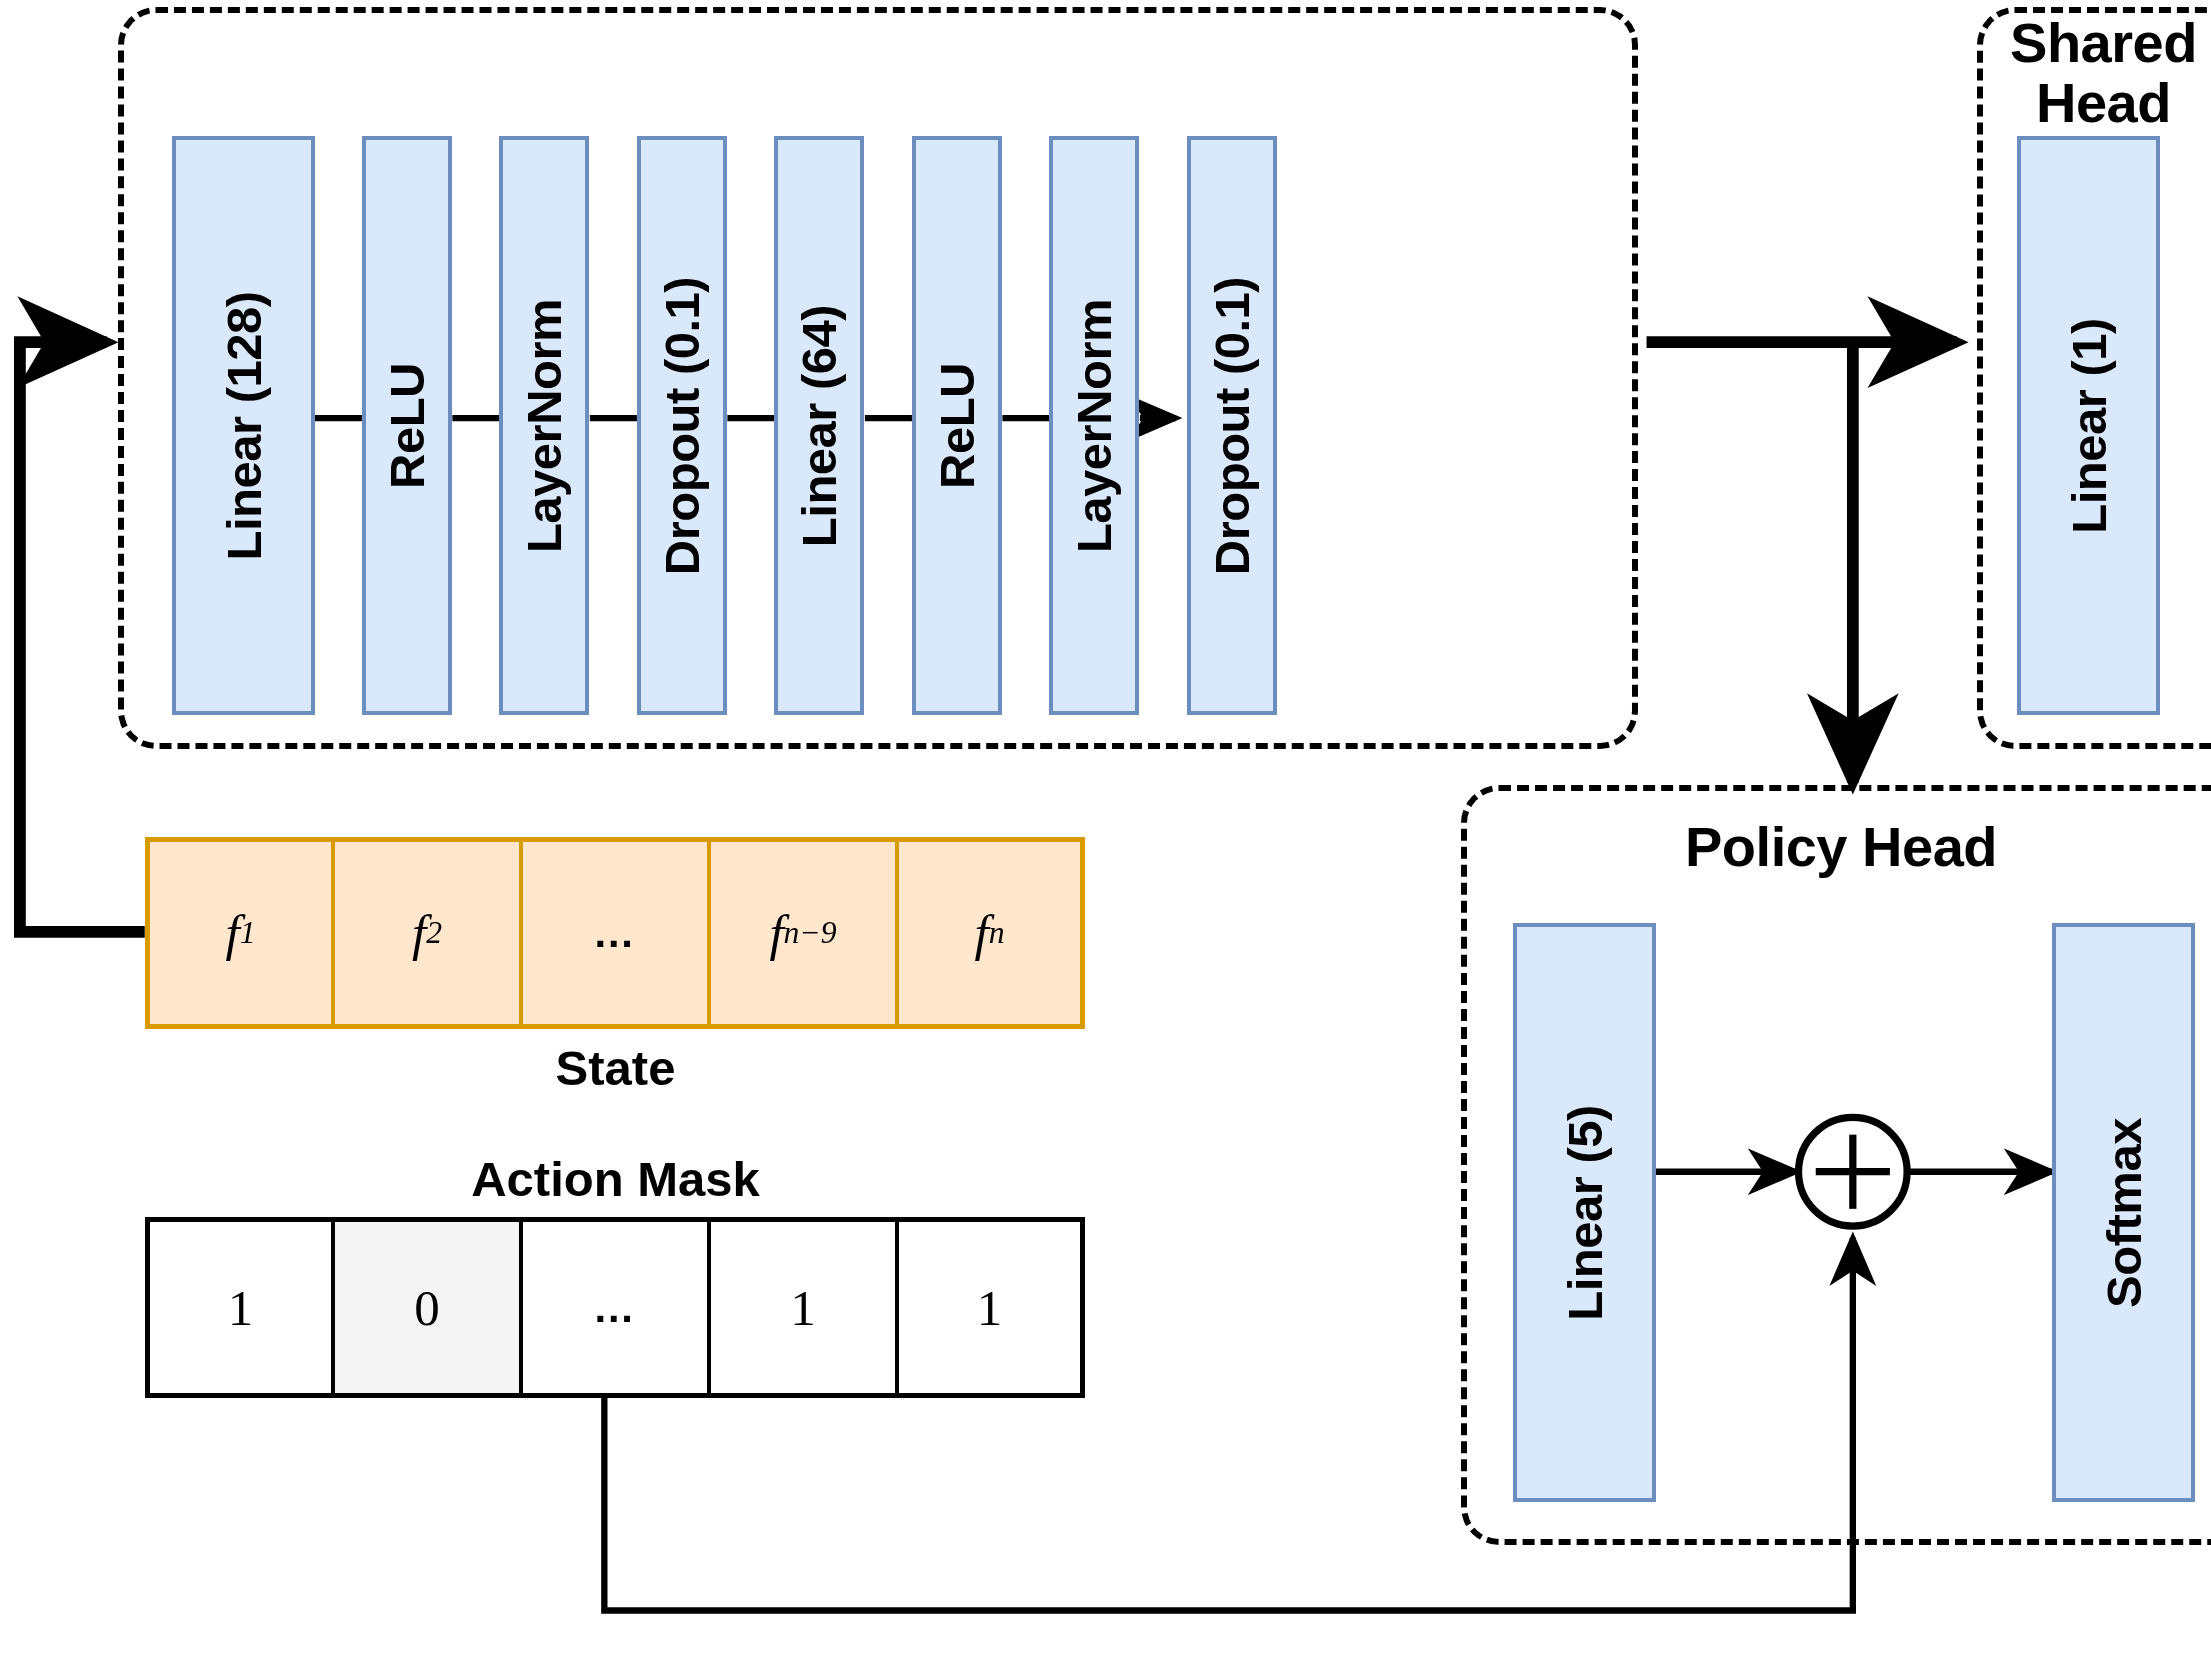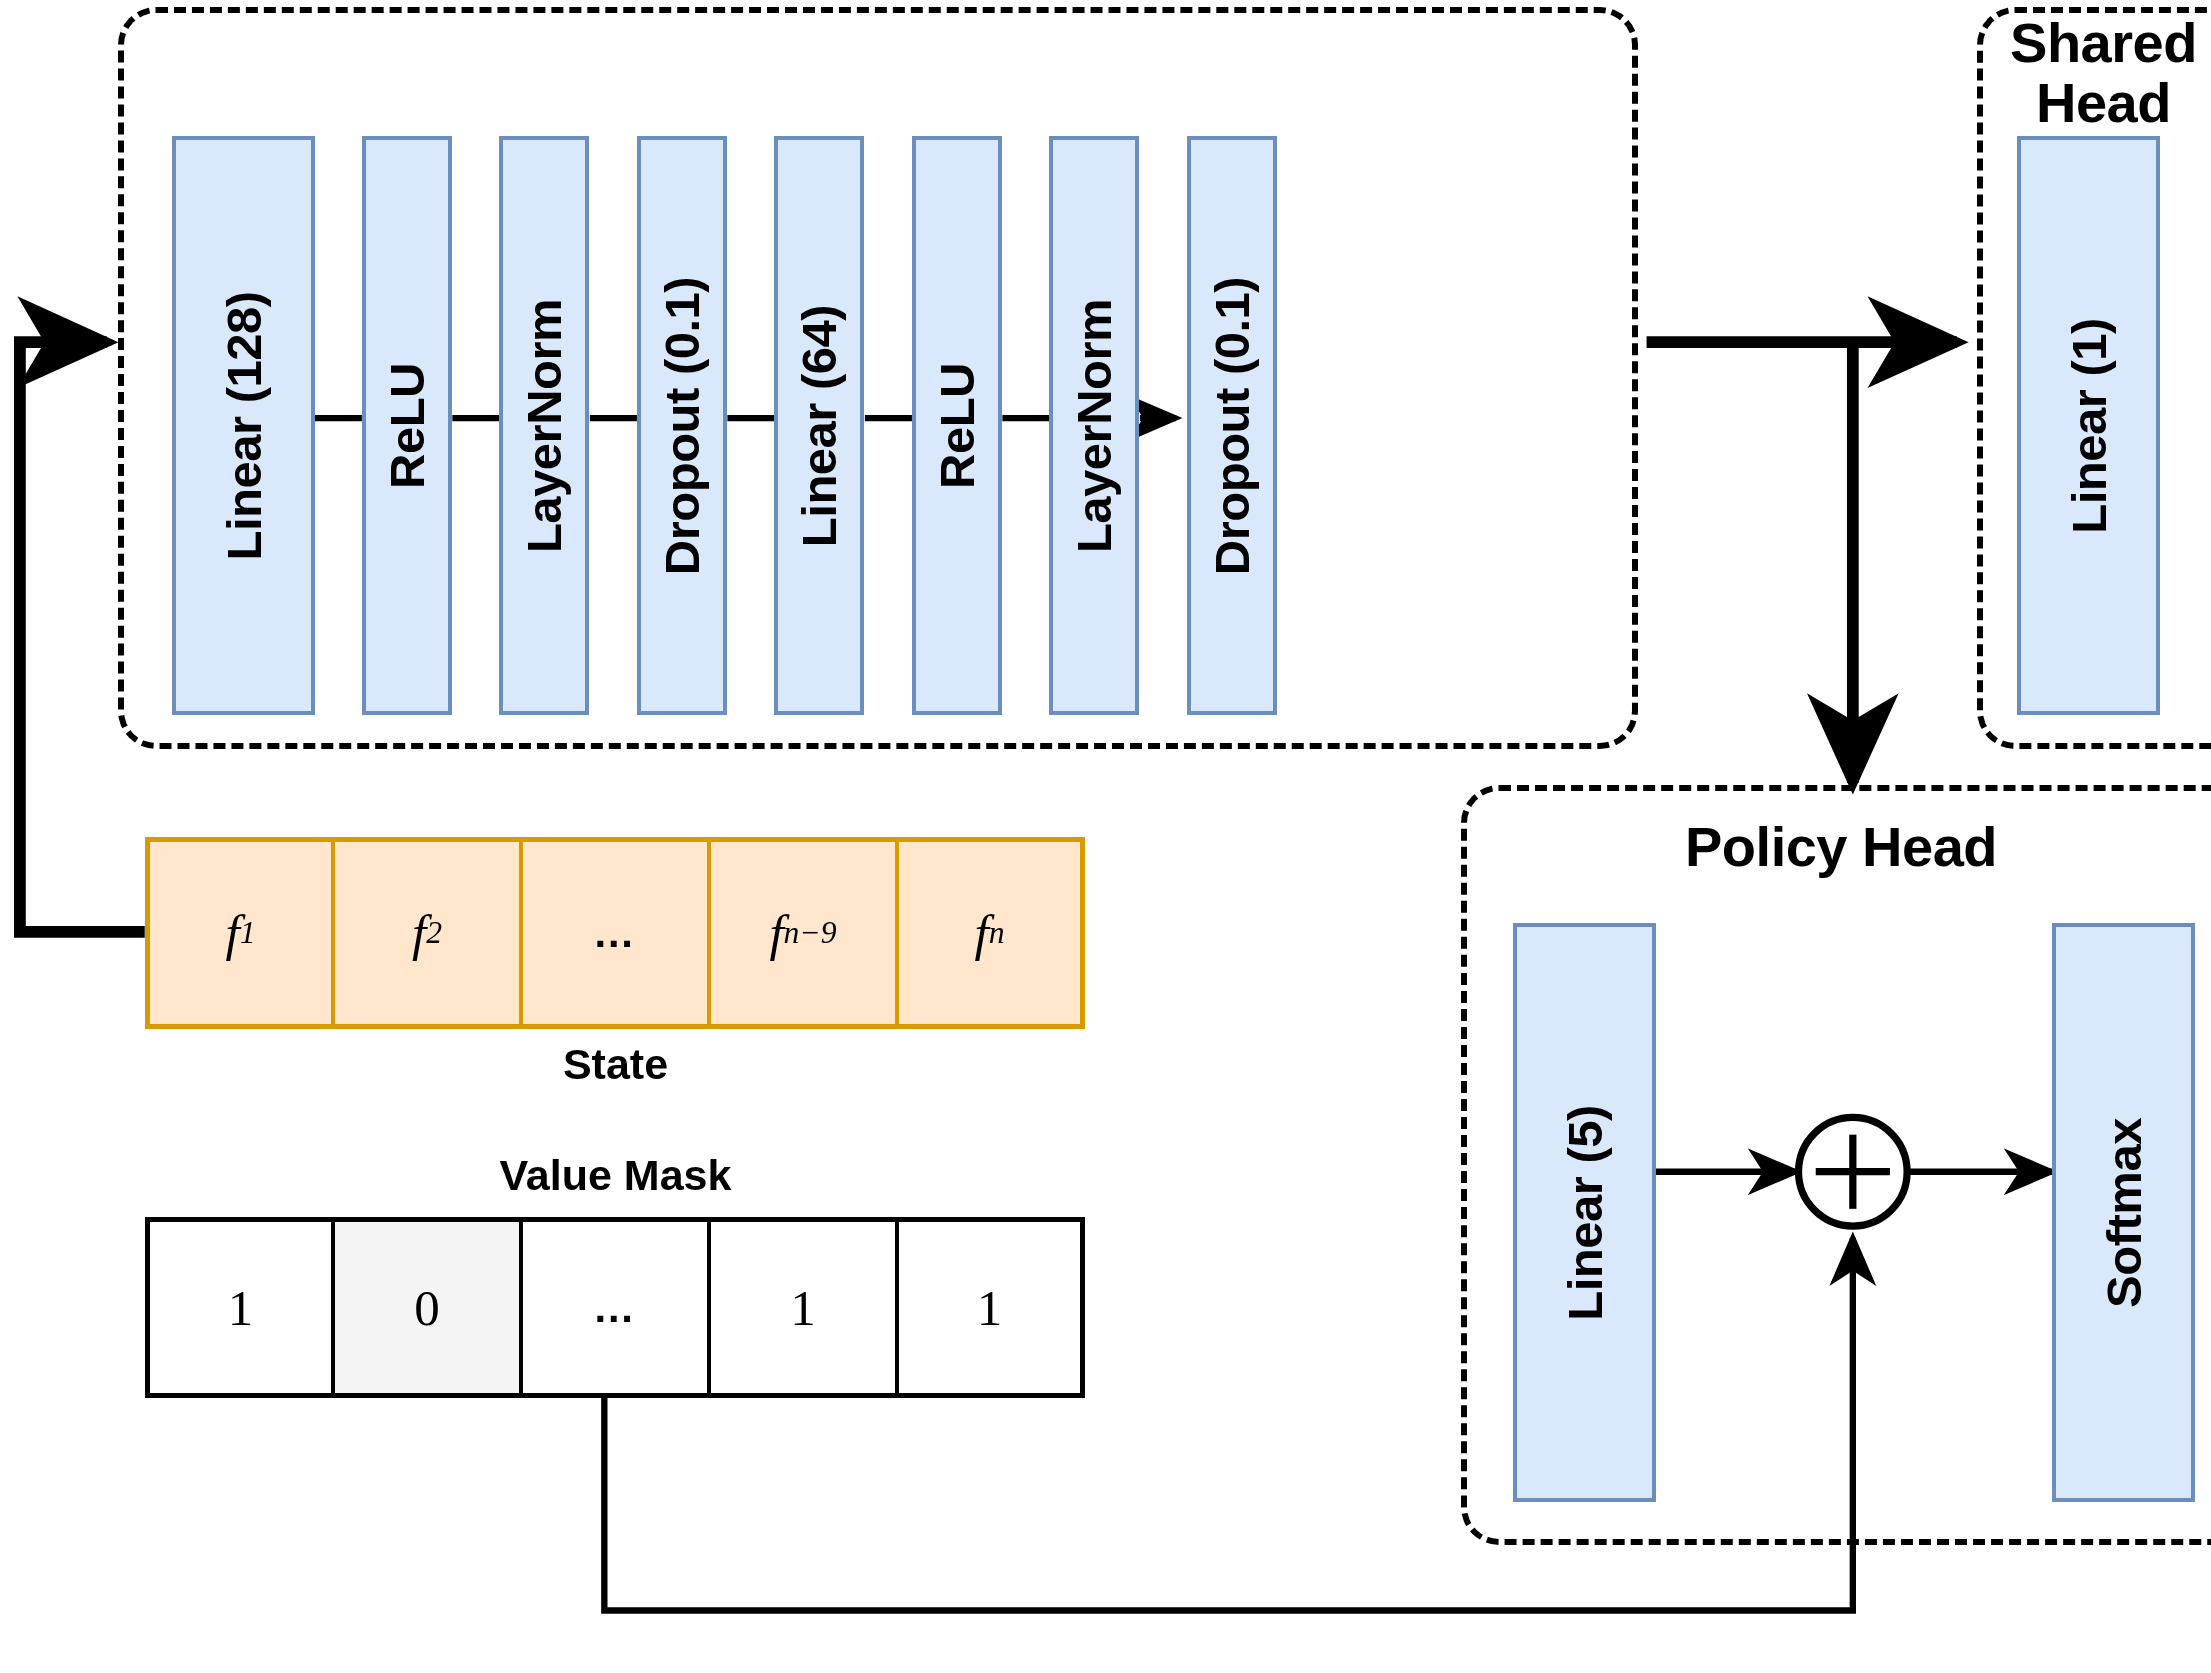--- a/index.html
+++ b/index.html
@@ -111,21 +111,21 @@
     letter-spacing: 2.7px;
     font-family: "Liberation Sans", sans-serif;
     font-style: normal;
     font-weight: bold;
     font-size: 42px;
   }
 
   .row-caption {
     position: absolute;
     font-weight: bold;
-    font-size: 43px;
+    font-size: 49px;
     color: #000000;
     text-align: center;
     white-space: nowrap;
   }
 </style>
 </head>
 <body>
 
 <div id="canvas">
 
@@ -228,21 +228,21 @@
       <span>f</span>
         <span class="sub">n−9</span>
     </div>
     <div class="cell state" style="width:188px;">
       <span>f</span>
         <span class="sub">n</span>
     </div>
   </div>
   <div class="row-caption" style="left:145px; top:1040px; width:941px;">State</div>
 
-  <div class="row-caption" style="left:145px; top:1151px; width:941px;">Value Mask</div>
+  <div class="row-caption" style="left:145px; top:1151px; width:941px;">Action Mask</div>
   <div class="cellrow" style="left:145px; top:1217px; width:941px; height:181px;">
     <div class="cell mask" style="width:188px;">
       <span>1</span>
     </div>
     <div class="cell mask disabled" style="width:188px;">
       <span>0</span>
     </div>
     <div class="cell mask" style="width:188px;">
       <span class="dots">…</span>
     </div>

